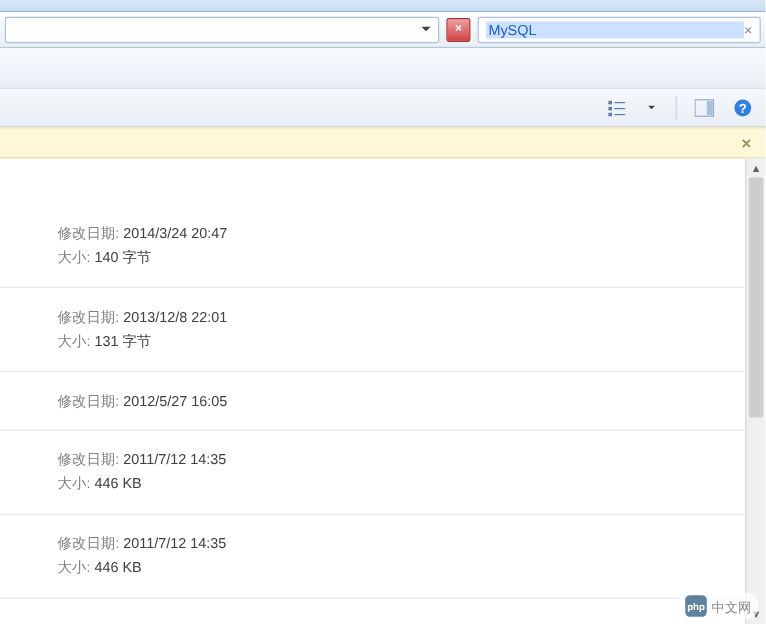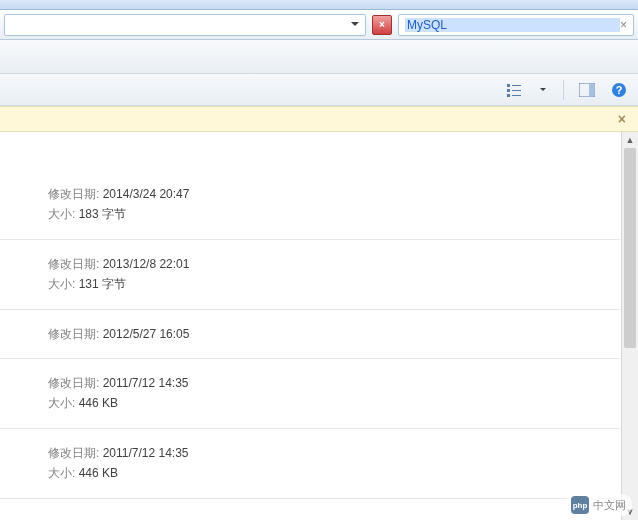--- a/index.html
+++ b/index.html
@@ -33,21 +33,21 @@
     .file-item .row { font-size: 12px; line-height: 1.7; }
     .file-item .label { color: #808080; }
     .file-item .value { color: #404040; }
     
     .scrollbar-v { position: absolute; right: 0; top: 132px; bottom: 0; width: 17px; background: #f0f0f0; border-left: 1px solid #d8d8d8; }
     .scroll-thumb { position: absolute; left: 2px; right: 2px; top: 16px; height: 200px; background: #cdcdcd; border-radius: 2px; }
     .scroll-arrow { position: absolute; left: 0; right: 0; height: 16px; display: flex; align-items: center; justify-content: center; color: #606060; font-size: 9px; }
     .scroll-arrow.up { top: 0; }
     .scroll-arrow.down { bottom: 0; }
     
-    .watermark { position: absolute; right: 6px; bottom: 4px; display: flex; align-items: center; gap: 4px; font-size: 11px; color: #888; background: rgba(255,255,255,0.7); padding: 2px 6px; border-radius: 10px; }
+    .watermark { position: absolute; right: 6px; bottom: 4px; display: flex; align-items: flex-end; gap: 4px; font-size: 11px; color: #888; background: rgba(255,255,255,0.7); padding: 2px 6px; border-radius: 10px; }
     .wm-logo { width: 18px; height: 18px; background: #6080a0; border-radius: 4px; display: flex; align-items: center; justify-content: center; color: #fff; font-size: 8px; font-weight: bold; }
   </style>
 </head>
 <body>
 
 <div class="titlebar"></div>
 
 <div class="toolbar-row">
   <div class="dropdown-field">
     <span class="dropdown-arrow">
@@ -98,21 +98,21 @@
   </div>
 </div>
 
 <div class="notice-bar">
   <span class="notice-close">×</span>
 </div>
 
 <div class="content">
   <div class="file-item">
     <div class="row"><span class="label">修改日期:</span> <span class="value">2014/3/24 20:47</span></div>
-    <div class="row"><span class="label">大小:</span> <span class="value">183 字节</span></div>
+    <div class="row"><span class="label">大小:</span> <span class="value">140 字节</span></div>
   </div>
   <div class="file-item">
     <div class="row"><span class="label">修改日期:</span> <span class="value">2013/12/8 22:01</span></div>
     <div class="row"><span class="label">大小:</span> <span class="value">131 字节</span></div>
   </div>
   <div class="file-item">
     <div class="row"><span class="label">修改日期:</span> <span class="value">2012/5/27 16:05</span></div>
   </div>
   <div class="file-item">
     <div class="row"><span class="label">修改日期:</span> <span class="value">2011/7/12 14:35</span></div>

